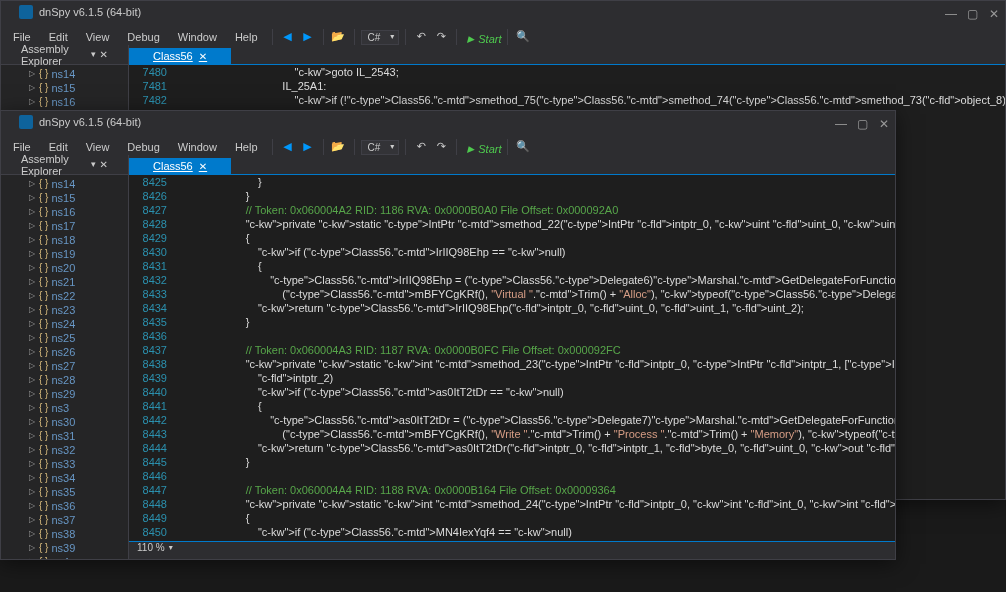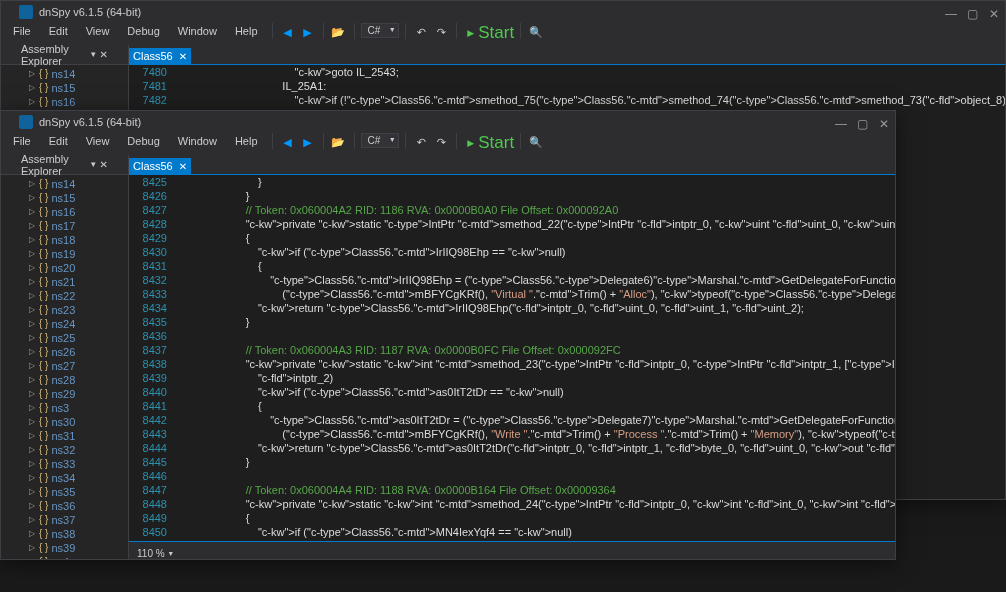--- a/index.html
+++ b/index.html
@@ -8,59 +8,59 @@
 .window { position: absolute; background: #2d2d30; border: 1px solid #3f3f46; display: flex; flex-direction: column; box-shadow: 0 4px 20px rgba(0,0,0,0.5); }
 .win1 { left: 0; top: 0; width: 1006px; height: 500px; }
 .win2 { left: 110; top: 110px; width: 896px; height: 450px; }
 
 .titlebar { height: 22px; background: #2d2d30; display: flex; align-items: center; padding: 0 6px; font-size: 11px; color: #cccccc; margin-left: 12px; }
 .titlebar .appicon { width: 14px; height: 14px; background: #0e639c; margin-right: 6px; border-radius: 2px; }
 .titlebar .title { flex: 1; }
 .titlebar .winbtns { display: flex; gap: 12px; }
 .titlebar .winbtn { width: 10px; height: 10px; color: #999; font-size: 12px; cursor: pointer; }
 
-.menubar { height: 22px; background: #2d2d30; display: flex; align-items: flex-start; padding: 0 4px; font-size: 11px; color: #cccccc; gap: 2px; }
+.menubar { height: 22px; background: #2d2d30; display: flex; align-items: flex-end; padding: 0 4px; font-size: 11px; color: #cccccc; gap: 2px; }
 .menubar .menuitem { padding: 2px 8px; cursor: pointer; }
 .menubar .sep { width: 1px; height: 16px; background: #3f3f46; margin: 0 4px; }
 .menubar .tbtn { width: 18px; height: 18px; display: flex; align-items: center; justify-content: center; cursor: pointer; color: #cccccc; font-size: 11px; }
 .menubar .langbox { background: #333337; border: 1px solid #3f3f46; padding: 1px 18px 1px 6px; font-size: 10px; color: #ccc; position: relative; }
 .menubar .langbox:after { content: "▾"; position: absolute; right: 4px; font-size: 8px; }
-.menubar .start { color: #4ec94e; margin-left: 4px; font-size: 17px; display: flex; align-items: center; gap: 4px; }
+.menubar .start { color: #4ec94e; margin-left: 4px; font-size: 11px; display: flex; align-items: center; gap: 4px; font-style: italic; }
 .menubar .start:before { content: "▶"; color: #4ec94e; font-size: 9px; }
 .menubar .nav-arrow { color: #0097fb; }
 .menubar .save-icon { color: #75beff; }
 
 .body { flex: 1; display: flex; overflow: hidden; }
 
 .explorer { width: 128px; background: #252526; border-right: 1px solid #3f3f46; display: flex; flex-direction: column; font-size: 11px; }
 .explorer .hdr { background: #2d2d30; padding: 2px 20px; color: #ccc; display: flex; align-items: center; justify-content: space-between; border-bottom: 1px solid #3f3f46; height: 20px; }
 .explorer .hdr .x { font-size: 10px; cursor: pointer; }
 .explorer .tree { flex: 1; overflow: auto; padding: 2px 0; }
 .explorer .node { display: flex; align-items: center; padding: 0 4px 0 28px; color: #6796c4; font-size: 11px; line-height: 14px; cursor: pointer; white-space: nowrap; }
 .explorer .node .tri { color: #999; margin-right: 2px; font-size: 8px; width: 8px; }
 .explorer .node .brace { color: #d7ba7d; margin-right: 3px; font-size: 10px; }
 
 .editor { flex: 1; background: #1e1e1e; display: flex; flex-direction: column; overflow: hidden; }
 .tabbar { height: 20px; background: #2d2d30; display: flex; align-items: flex-end; font-size: 11px; border-bottom: 1px solid #007acc; }
-.tabbar .tab { background: #007acc; color: #fff; padding: 2px 4px; display: flex; align-items: center; gap: 6px; }
+.tabbar .tab { background: #007acc; color: #fff; padding: 2px 24px; display: flex; align-items: center; gap: 6px; text-decoration: underline; }
 .tabbar .tab .x { font-size: 10px; cursor: pointer; }
 
 .code { flex: 1; overflow: auto; font-family: Consolas, monospace; font-size: 11px; line-height: 14px; white-space: pre; position: relative; }
 .code::-webkit-scrollbar { width: 14px; height: 14px; }
 .code::-webkit-scrollbar-track { background: #1e1e1e; }
 .code::-webkit-scrollbar-thumb { background: #424242; }
 .line { display: flex; gap: 32px; }
 .lnum { width: 48px; text-align: right; padding-right: 10px; color: #2b91af; user-select: none; flex-shrink: 0; }
 .src { flex: 1; color: #dcdcdc; }
 .c-str { color: #d69d85; }
 .c-cmt { color: #57a64a; }
 
 .redbox { border: 1px solid #ff3030; padding: 0 1px; }
 
-.statusbar { height: 18px; background: #2d2d30; border-top: 1px solid #007acc; display: flex; align-items: flex-end; padding: 0 8px; font-size: 10px; color: #ccc; }
+.statusbar { height: 18px; background: #2d2d30; border-top: 1px solid #007acc; display: flex; align-items: flex-start; padding: 0 8px; font-size: 10px; color: #ccc; }
 .statusbar .zoom { display: flex; align-items: center; gap: 4px; }
 </style>
 </head>
 <body>
 
 <div class="window win1">
   <div class="titlebar">
     <div class="appicon"></div>
     <div class="title">dnSpy v6.1.5 (64-bit)</div>
     <div class="winbtns">

